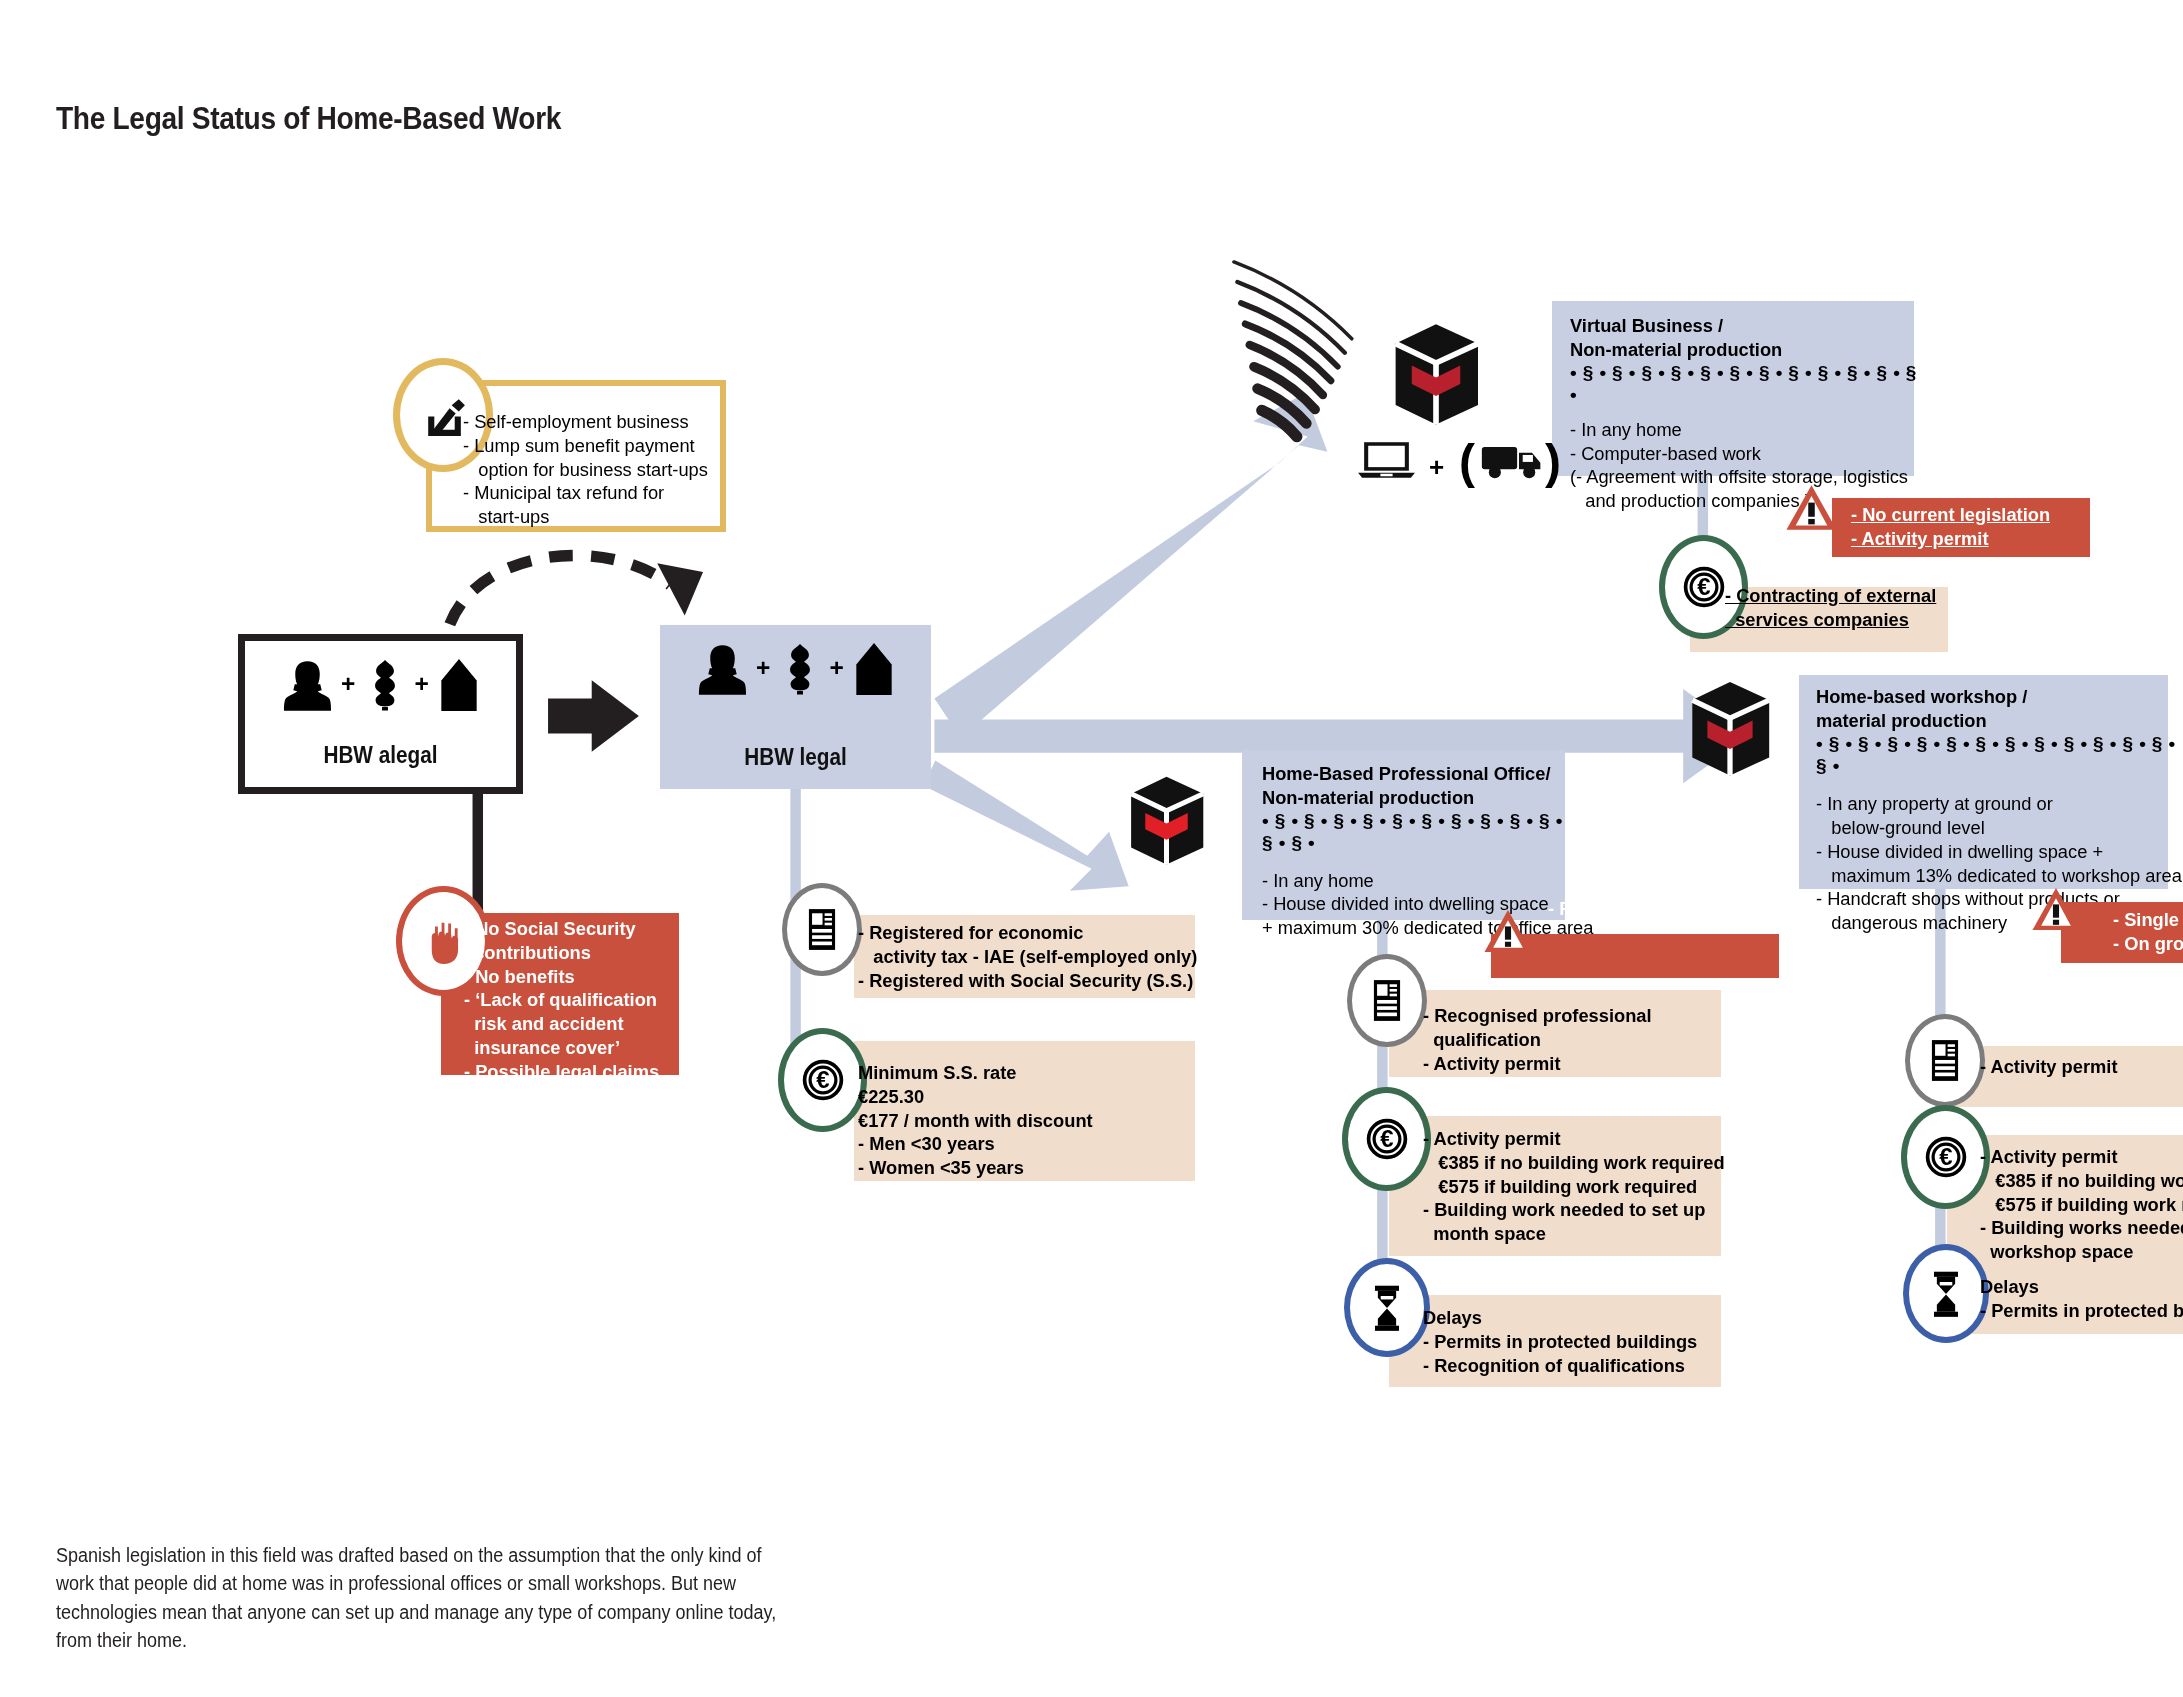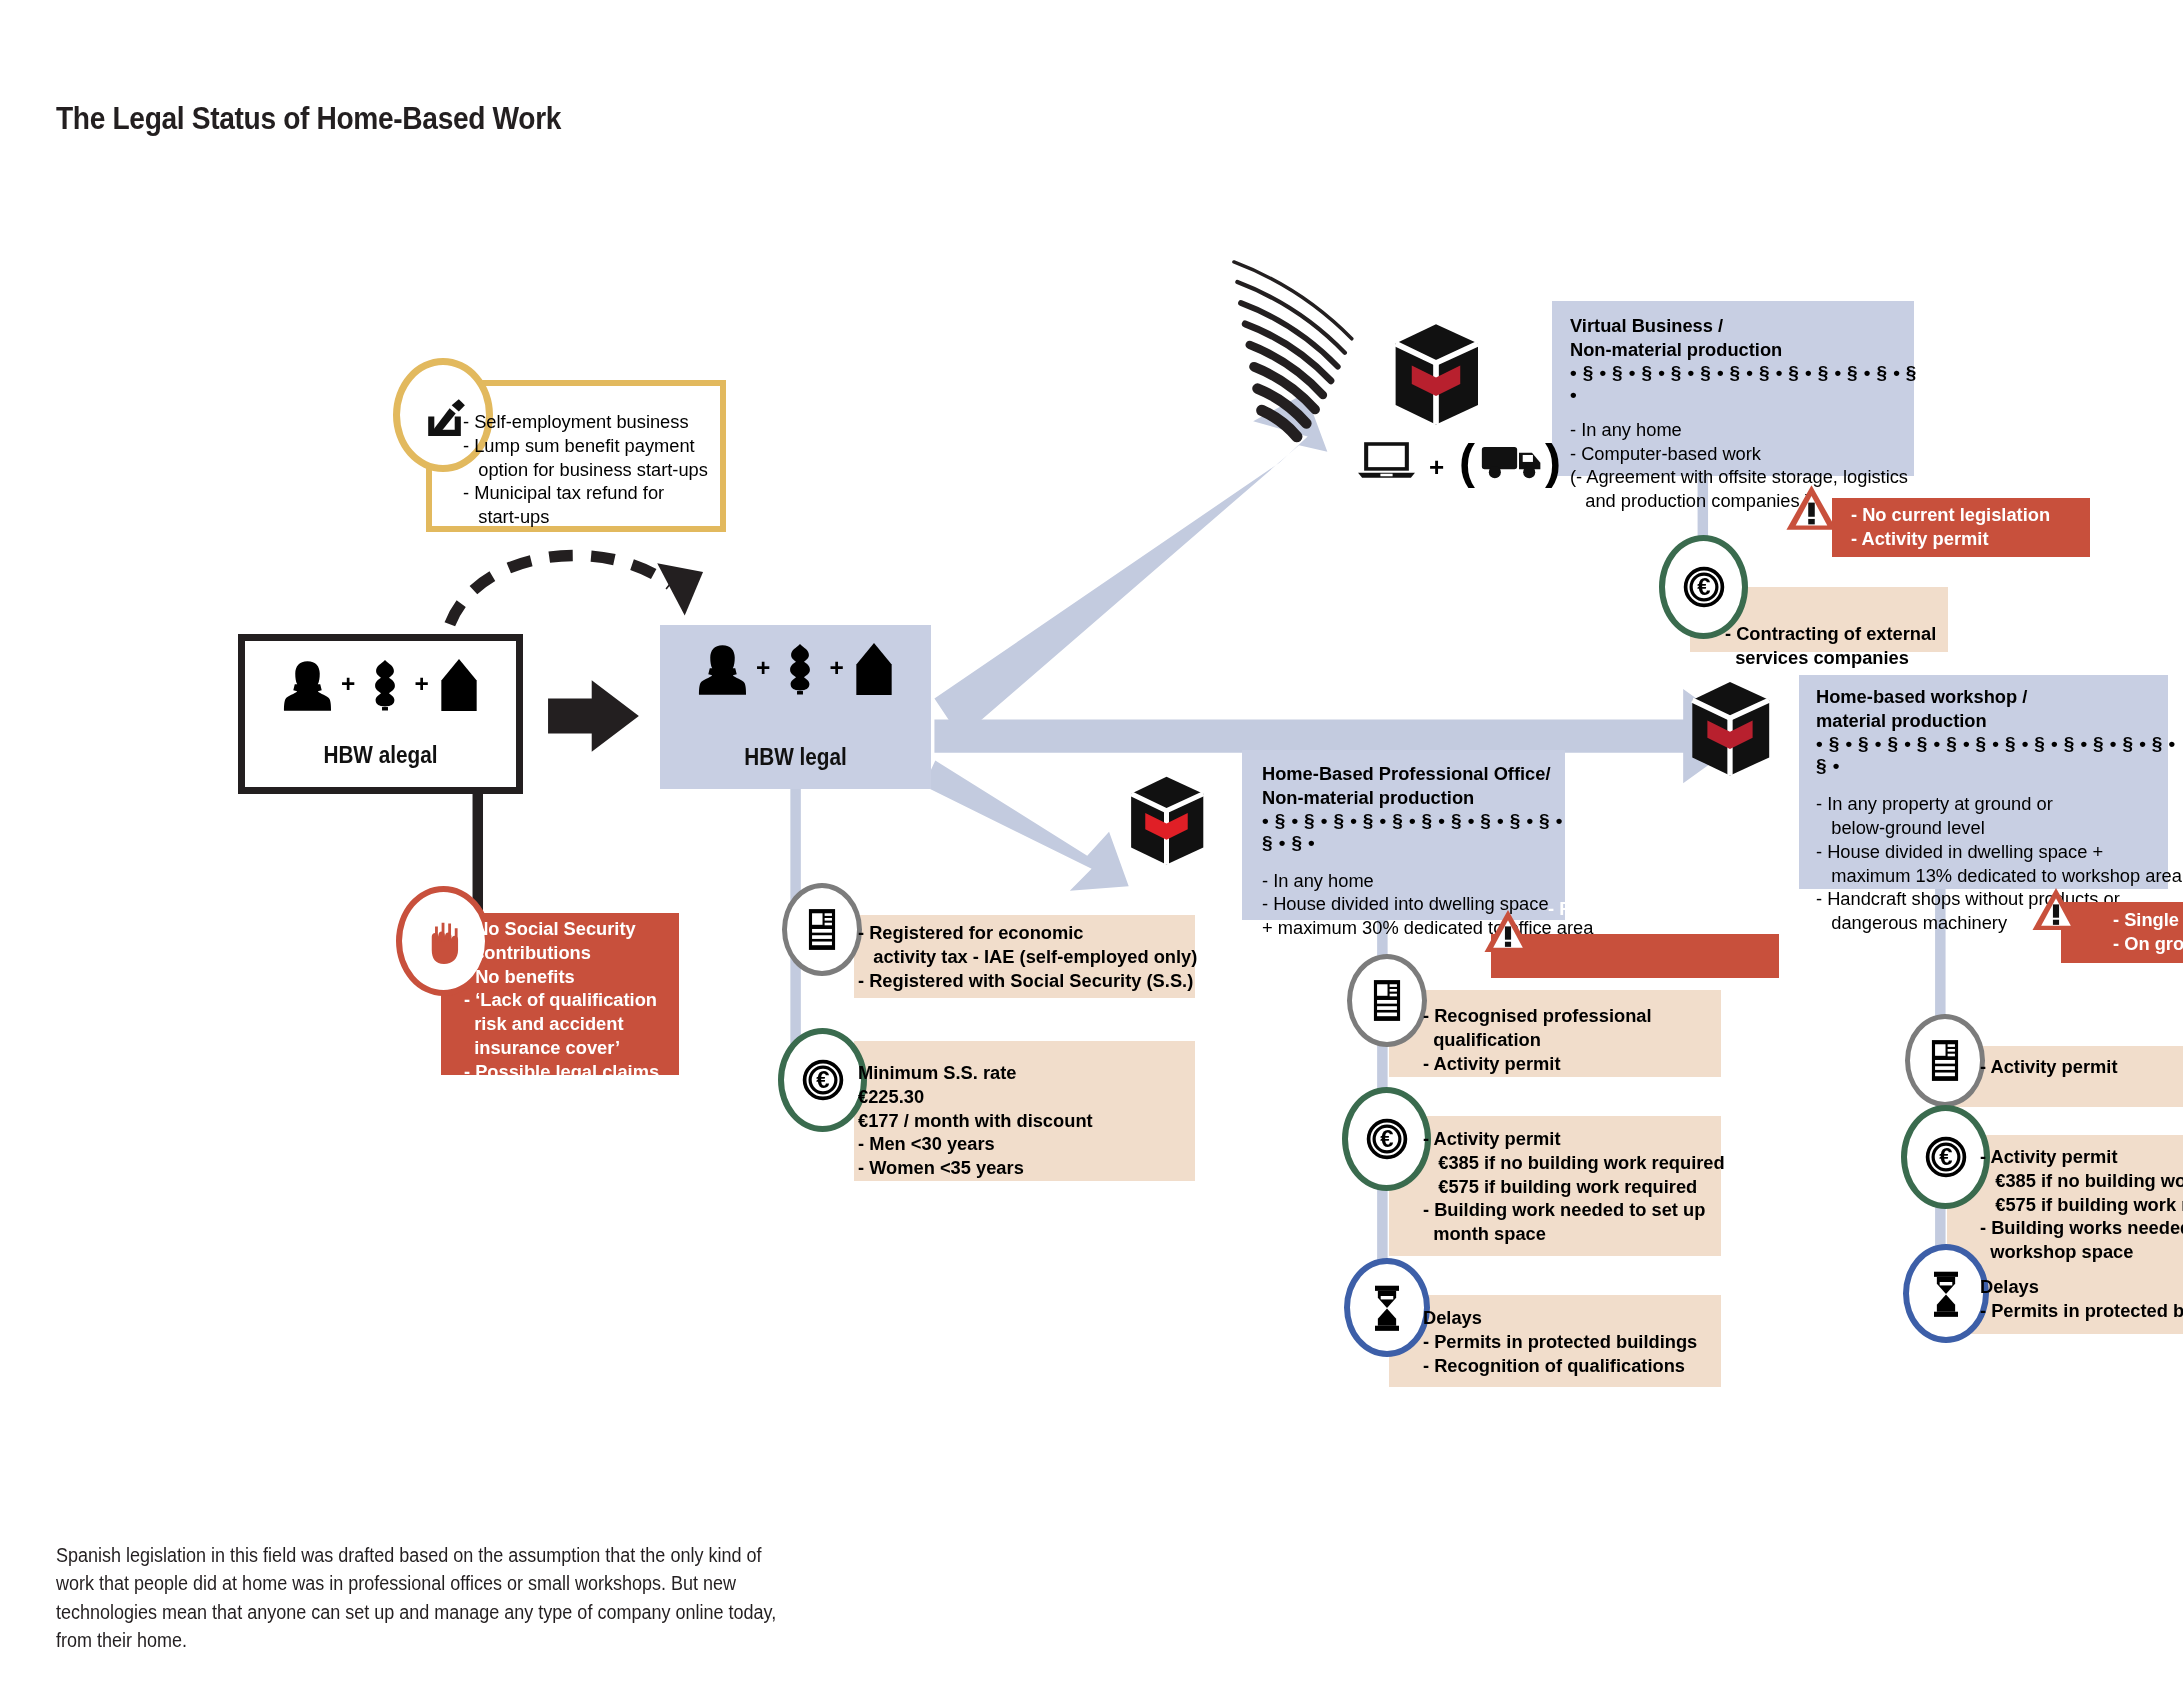--- a/index.html
+++ b/index.html
@@ -233,34 +233,34 @@
 
 <div class="abs red-box" style="left:1832px;top:498px;width:258px;height:59px;"></div>
 <div class="abs" style="left:1784px;top:483px;">
   <svg viewBox="0 0 100 90" width="55" height="49">
     <path d="M50 4 L96 86 H4 Z" fill="#c8503c"></path>
     <path d="M50 24 L79 78 H21 Z" fill="#fff"></path>
     <rect x="44" y="36" width="12" height="26" fill="#111"></rect>
     <rect x="44" y="66" width="12" height="10" fill="#111"></rect>
   </svg>
 </div>
-<div class="abs txt bold" style="left:1851px;top:503px;width:249px;color:#fff;">
+<div class="abs txt bold" style="left:1851px;top:503px;width:249px;color:#fff;text-decoration:underline;">
   <div>- No current legislation</div>
   <div>- Activity permit</div>
 </div>
 
 <div class="abs beige-box" style="left:1690px;top:587px;width:258px;height:65px;"></div>
 <div class="abs badge" style="left:1659px;top:535px;width:77px;height:92px;border:6.1px solid #3a6b4e;background:#fff;">
   <svg viewBox="0 0 100 100" width="46" height="46">
     <circle cx="50" cy="50" r="40" fill="none" stroke="#000" stroke-width="8"></circle>
     <circle cx="50" cy="50" r="28" fill="none" stroke="#000" stroke-width="7"></circle>
     <text x="50" y="68" font-size="52" font-family="Liberation Sans, sans-serif" font-weight="bold" text-anchor="middle" fill="#000">€</text>
   </svg>
 </div>
-<div class="abs txt bold" style="left:1725px;top:622px;width:227px;">
+<div class="abs txt bold" style="left:1725px;top:584px;width:227px;text-decoration:underline;">
   <div style="white-space:pre">- Contracting of external</div>
   <div style="white-space:pre">  services companies</div>
 </div>
 
 <div class="abs blue-box" style="left:1242px;top:750px;width:323px;height:170px;"></div>
 <div class="abs" style="left:1262px;top:762px;width:314px;">
   <div class="txt hdr">Home-Based Professional Office/</div>
   <div class="txt hdr">Non-material production</div>
   <div class="sq">• § • § • § • § • § • § • § • § • § • § • § • § •</div>
   <div style="height:15px"></div>

